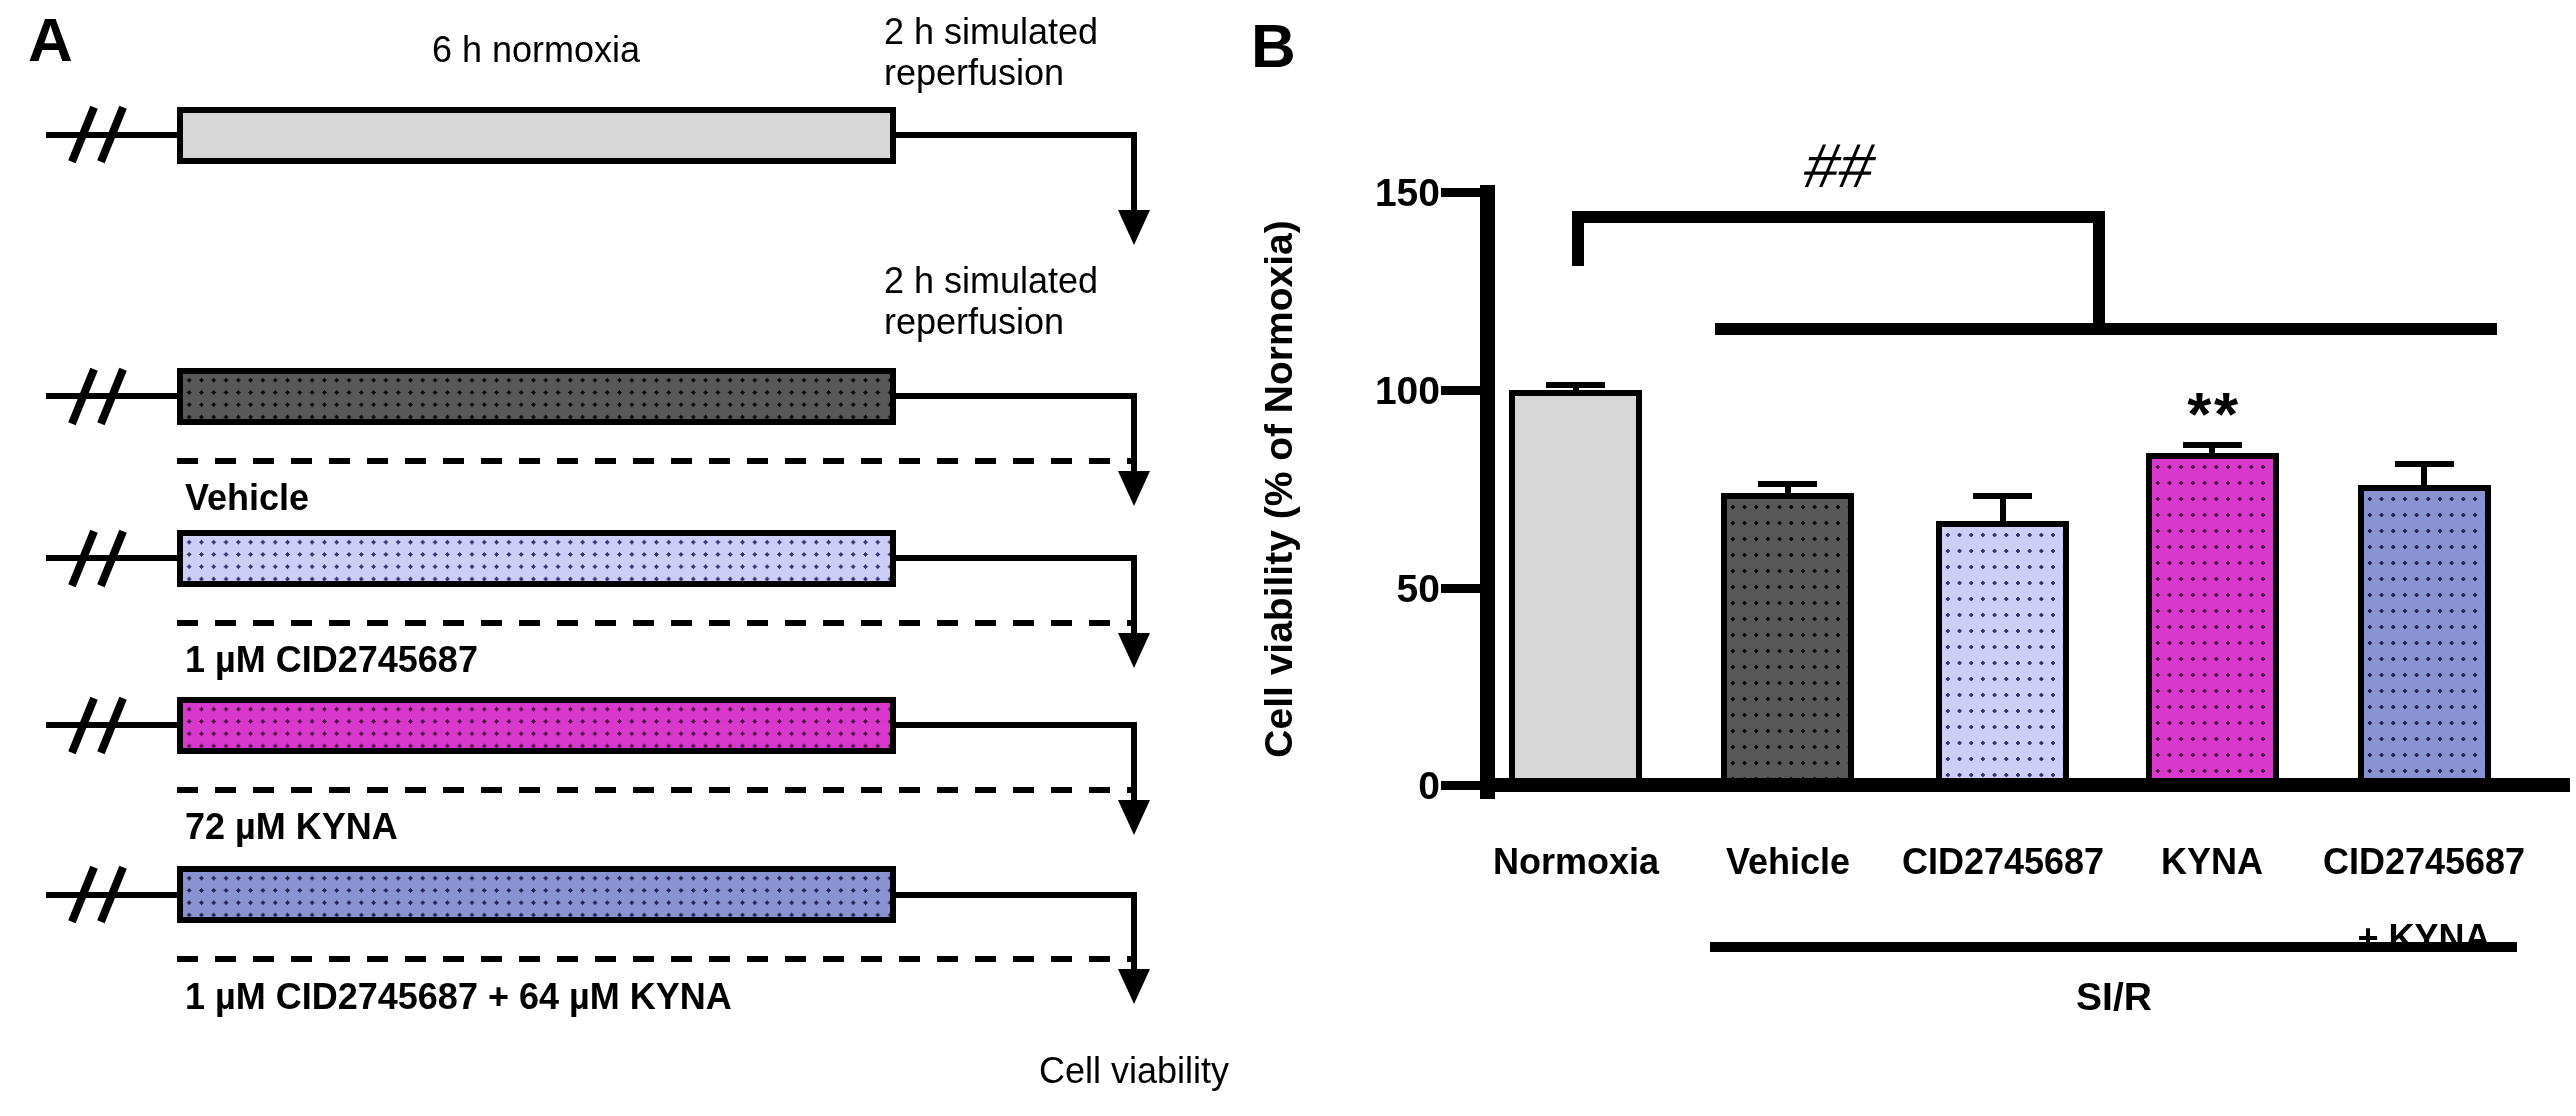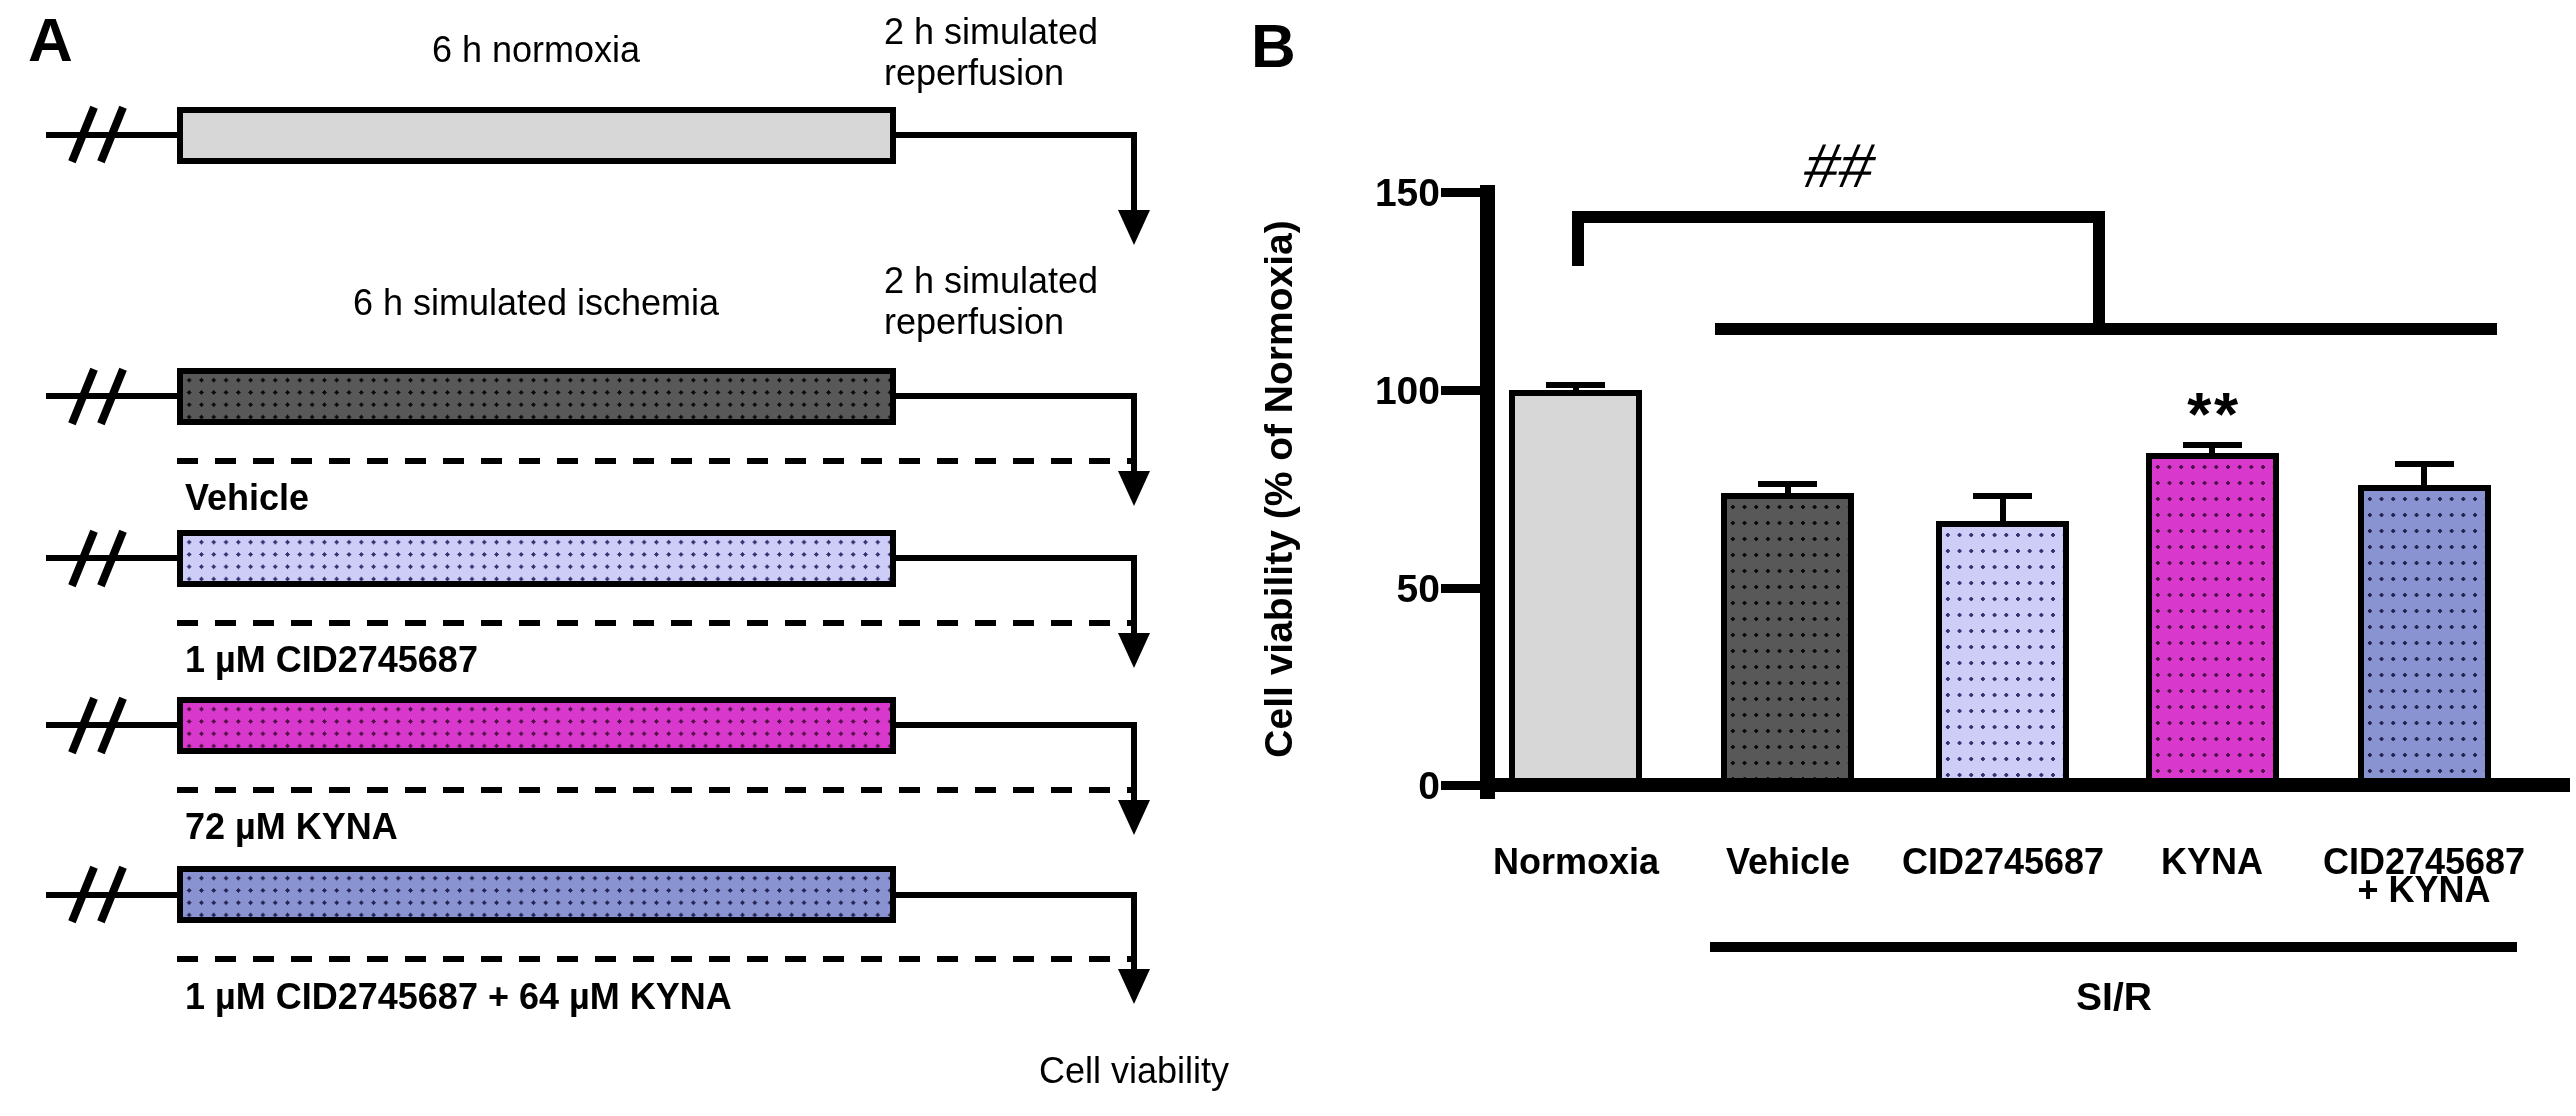--- a/index.html
+++ b/index.html
@@ -32,21 +32,20 @@
 <body>
 
 <div id="figure">
 
   <div class="panel-letter" style="left:28px; top:9.2px;">A</div>
 
   <div class="ctr t-norm" style="left:536px; top:49px;">6 h normoxia</div>
 
   <div class="wrapblock" style="left:884px; top:11px; width:265px;">2 h simulated reperfusion</div>
 
-  <div class="ctr t-norm" style="left:536px; top:302px;">6 h simulated ischemia</div>
 
   <div class="wrapblock" style="left:884px; top:260px; width:265px;">2 h simulated reperfusion</div>
 
   <div class="ctr t-norm" style="left:1094px; top:1070px;margin-left:40px;">Cell viability</div>
 
   <div id="panelA-rows">
       <div style="position: absolute; left: 0px; top: 0px;">
         <div style="position: absolute; left: 46px; top: 132px; width: 1088px; height: 6.2px; background: rgb(0, 0, 0);"></div>
         <div class="break-mark" style="position: absolute; left: 79px; top: 105px;"></div>
         <div class="break-mark" style="position: absolute; left: 108px; top: 105px;"></div>
@@ -129,21 +128,21 @@
       <div style="position: absolute; left: 1936px; top: 521px; width: 133px; height: 271px; border: 6.8px solid rgb(0, 0, 0); box-sizing: border-box; background: radial-gradient(1.7px at 5.9px 8px, rgb(50, 50, 111) 99%, rgba(0, 0, 0, 0) 101%) 0px 0px / 11.7px 16px repeat, rgb(205, 205, 248);"></div>
       <div class="cat-label" style="position: absolute; left: 2003px; top: 862px;">CID2745687</div>
       <div style="position: absolute; left: 2209px; top: 442px; width: 6.2px; height: 30px; background: rgb(0, 0, 0);"></div>
       <div style="position: absolute; left: 2183px; top: 442px; width: 59px; height: 6.2px; background: rgb(0, 0, 0);"></div>
       <div style="position: absolute; left: 2146px; top: 453px; width: 133px; height: 339px; border: 6.8px solid rgb(0, 0, 0); box-sizing: border-box; background: radial-gradient(1.7px at 5.9px 8px, rgb(81, 16, 72) 99%, rgba(0, 0, 0, 0) 101%) 0px 0px / 11.7px 16px repeat, rgb(217, 56, 204);"></div>
       <div class="cat-label" style="position: absolute; left: 2212px; top: 862px;">KYNA</div>
       <div style="position: absolute; left: 2421px; top: 461px; width: 6.2px; height: 42px; background: rgb(0, 0, 0);"></div>
       <div style="position: absolute; left: 2395px; top: 461px; width: 59px; height: 6.2px; background: rgb(0, 0, 0);"></div>
       <div style="position: absolute; left: 2358px; top: 485px; width: 133px; height: 307px; border: 6.8px solid rgb(0, 0, 0); box-sizing: border-box; background: radial-gradient(1.7px at 5.9px 8px, rgb(35, 35, 79) 99%, rgba(0, 0, 0, 0) 101%) 0px 0px / 11.7px 16px repeat, rgb(138, 147, 209);"></div>
       <div class="cat-label" style="position: absolute; left: 2424px; top: 862px;">CID2745687</div>
-      <div class="cat-label" style="position: absolute; left: 2424px; top: 890px; text-align: center;">+ KYNA</div>
+      <div class="cat-label" style="position: absolute; left: 2424px; top: 938px; text-align: center;">+ KYNA</div>
       <div style="position: absolute; left: 1480px; top: 778px; width: 1090px; height: 13.6px; background: rgb(0, 0, 0); z-index: 5;"></div>
       <div style="position: absolute; left: 1710px; top: 942px; width: 807px; height: 10px; background: rgb(0, 0, 0);"></div>
       <div style="position: absolute; left: 1572px; top: 211px; width: 532px; height: 11.7px; background: rgb(0, 0, 0);"></div>
       <div style="position: absolute; left: 1572px; top: 211px; width: 11.7px; height: 55px; background: rgb(0, 0, 0);"></div>
       <div style="position: absolute; left: 2093px; top: 211px; width: 11.7px; height: 124px; background: rgb(0, 0, 0);"></div>
       <div style="position: absolute; left: 1715px; top: 323px; width: 782px; height: 11.7px; background: rgb(0, 0, 0);"></div>
     </div>
 </div>
 
 

